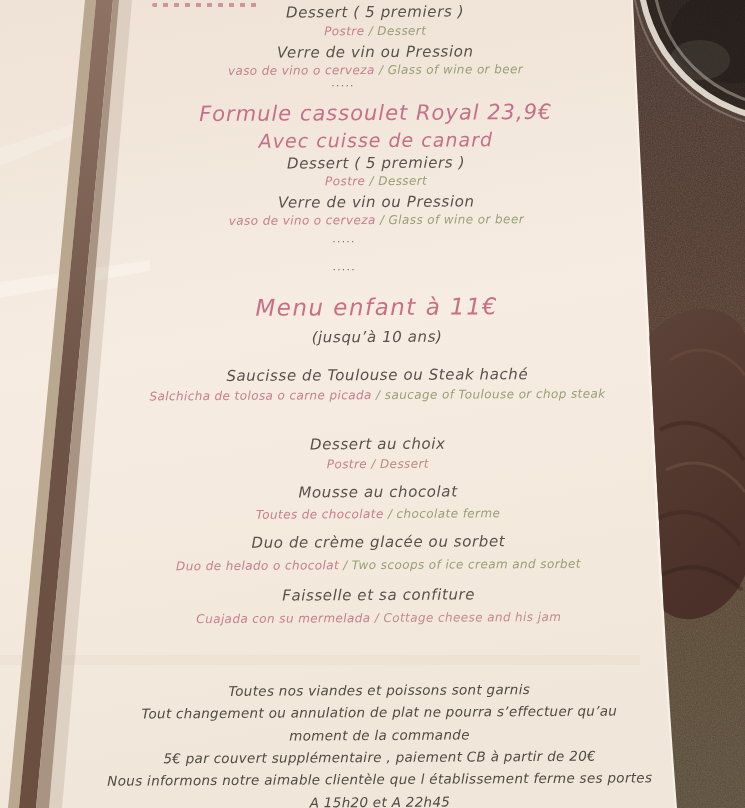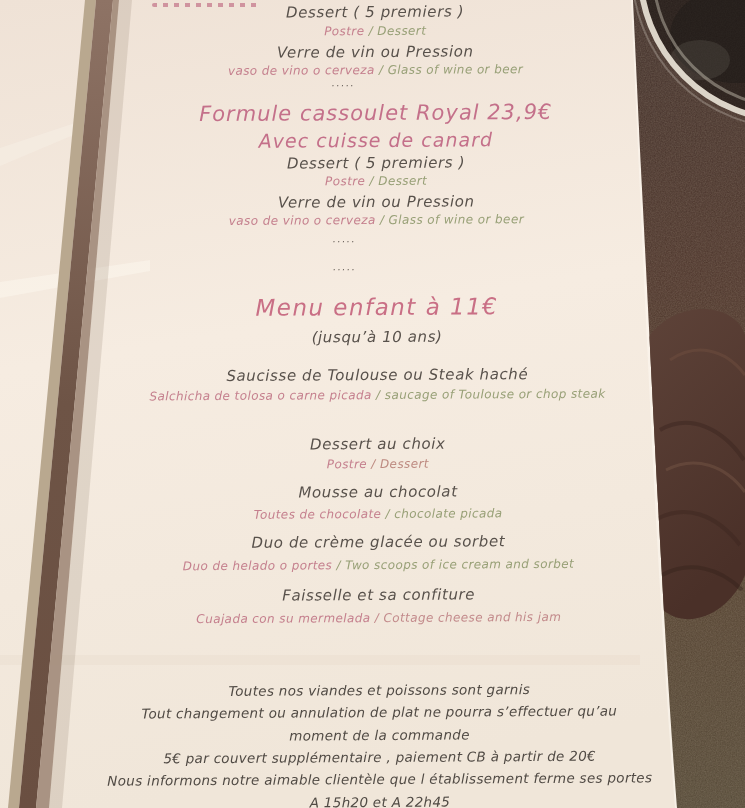--- a/index.html
+++ b/index.html
@@ -126,23 +126,23 @@
   <div class="line dots" style="top:261px">.....</div>
 
   <div class="line big-title" style="top:294px">Menu enfant à 11€</div>
   <div class="line body-line" style="top:328px">(jusqu’à 10 ans)</div>
   <div class="line body-line" style="top:366px">Saucisse de Toulouse ou Steak haché</div>
   <div class="line sub-line" style="top:388px"><span class="es">Salchicha de tolosa o carne picada </span><span class="en">/ saucage of Toulouse or chop steak</span></div>
 
   <div class="line body-line" style="top:435px">Dessert au choix</div>
   <div class="line sub-line" style="top:457px"><span class="es">Postre </span><span class="en-salmon">/ Dessert</span></div>
   <div class="line body-line" style="top:483px">Mousse au chocolat</div>
-  <div class="line sub-line" style="top:507px"><span class="es">Toutes de chocolate </span><span class="en">/ chocolate picada</span></div>
+  <div class="line sub-line" style="top:507px"><span class="es">Toutes de chocolate </span><span class="en">/ chocolate ferme</span></div>
   <div class="line body-line" style="top:533px">Duo de crème glacée ou sorbet</div>
-  <div class="line sub-line" style="top:558px"><span class="es">Duo de helado o portes </span><span class="en">/ Two scoops of ice cream and sorbet</span></div>
+  <div class="line sub-line" style="top:558px"><span class="es">Duo de helado o chocolat </span><span class="en">/ Two scoops of ice cream and sorbet</span></div>
   <div class="line body-line" style="top:586px">Faisselle et sa confiture</div>
   <div class="line sub-line" style="top:611px"><span class="es">Cuajada con su mermelada </span><span class="en-pink">/ Cottage cheese and his jam</span></div>
 
   <div class="line footer-line" style="top:682px">Toutes nos viandes et poissons sont garnis</div>
   <div class="line footer-line" style="top:704px">Tout changement ou annulation de plat ne pourra s’effectuer qu’au</div>
   <div class="line footer-line" style="top:727px">moment de la commande</div>
   <div class="line footer-line" style="top:749px">5€ par couvert supplémentaire , paiement CB à partir de 20€</div>
   <div class="line footer-line" style="top:771px">Nous informons notre aimable clientèle que l établissement ferme ses portes</div>
   <div class="line footer-line" style="top:794px">A 15h20 et A 22h45</div>
 </div>

